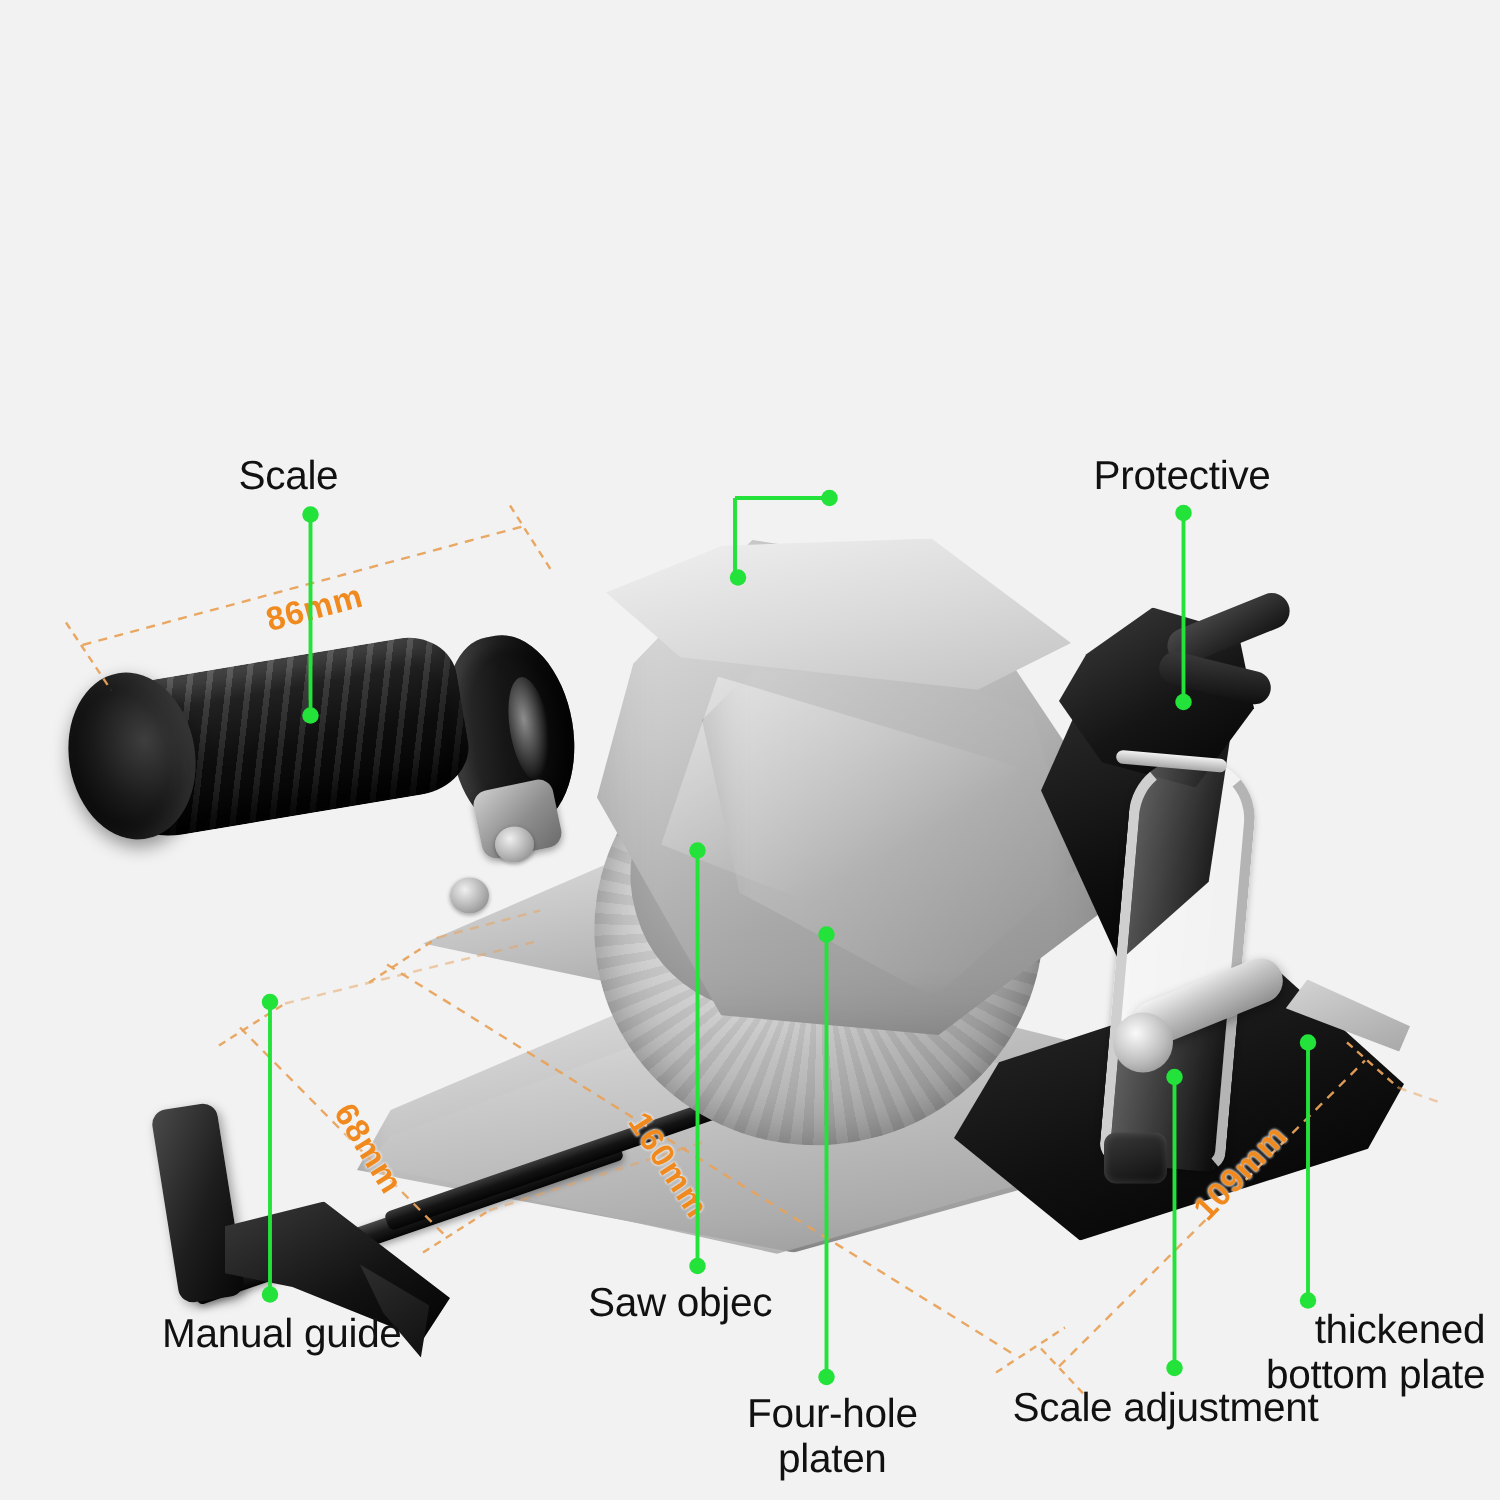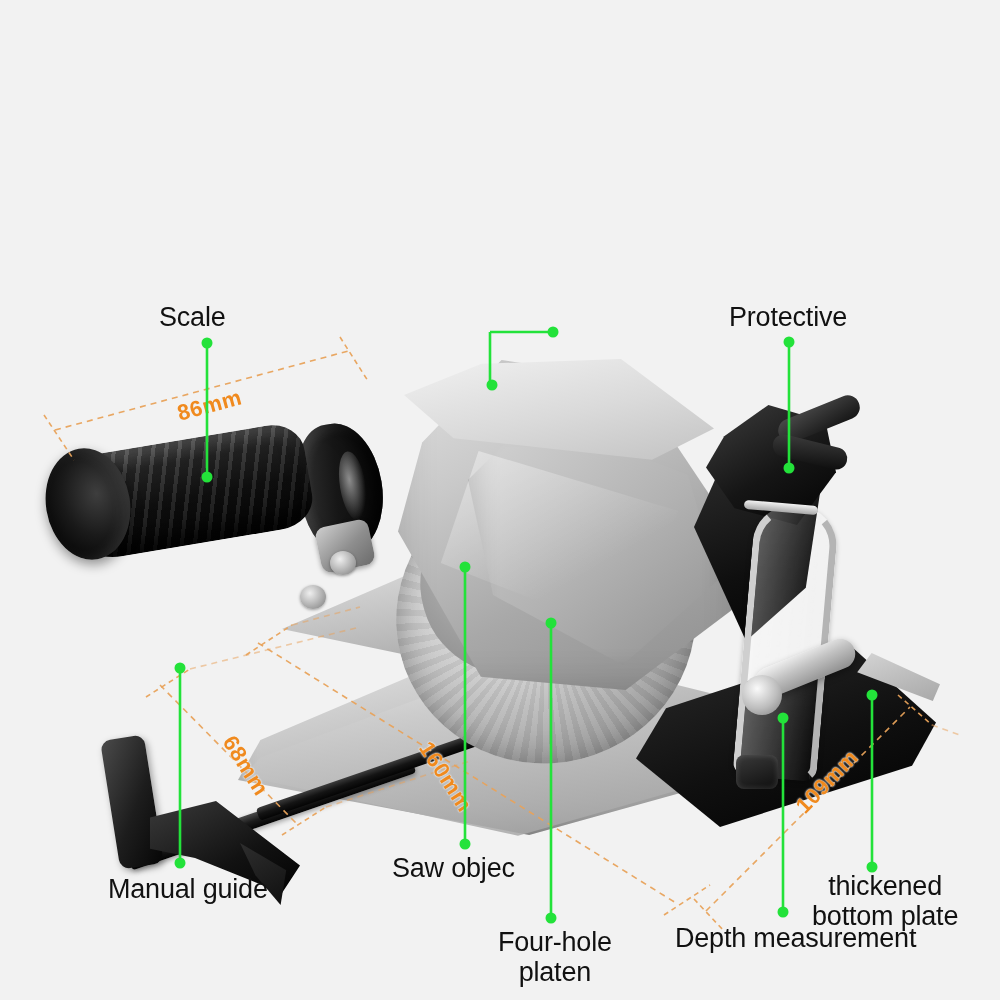--- a/index.html
+++ b/index.html
@@ -404,19 +404,19 @@
 
     <div class="callout" style="left:729px;top:47px">Protective</div>
 
     <div class="callout" style="left:108px;top:619px">Manual guide</div>
 
     <div class="callout" style="left:392px;top:598px">Saw objec</div>
 
     <div class="callout" style="left:498px;top:672px;text-align:center">Four-hole
 platen</div>
 
-    <div class="callout" style="left:675px;top:668px">Depth measurement</div>
-
-    <div class="callout" style="left:812px;top:616px;text-align:center">thickened
+    <div class="callout" style="left:675px;top:668px">Scale adjustment</div>
+
+    <div class="callout" style="left:844px;top:616px;text-align:right">thickened
 bottom plate</div>
 
   </div>
 </div>
 
 </body></html>

